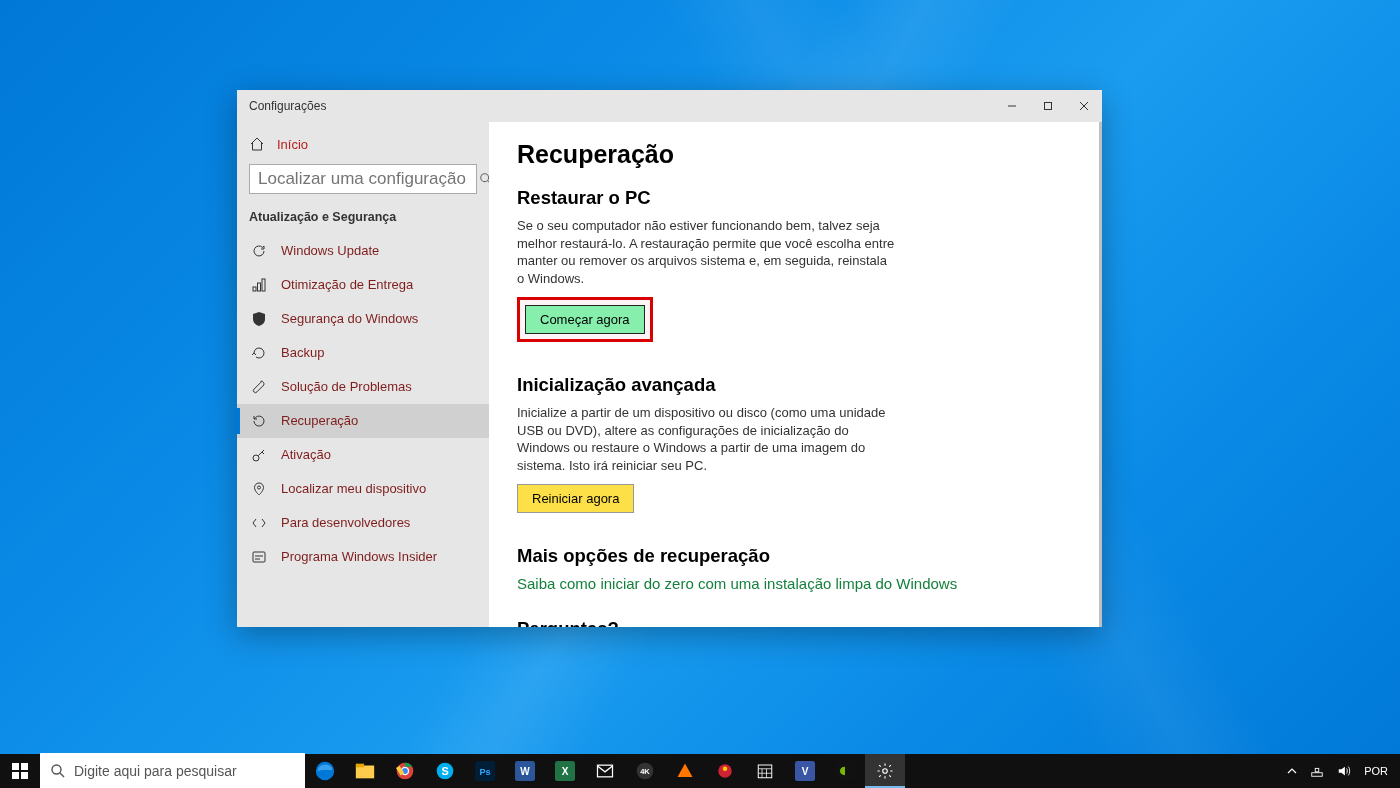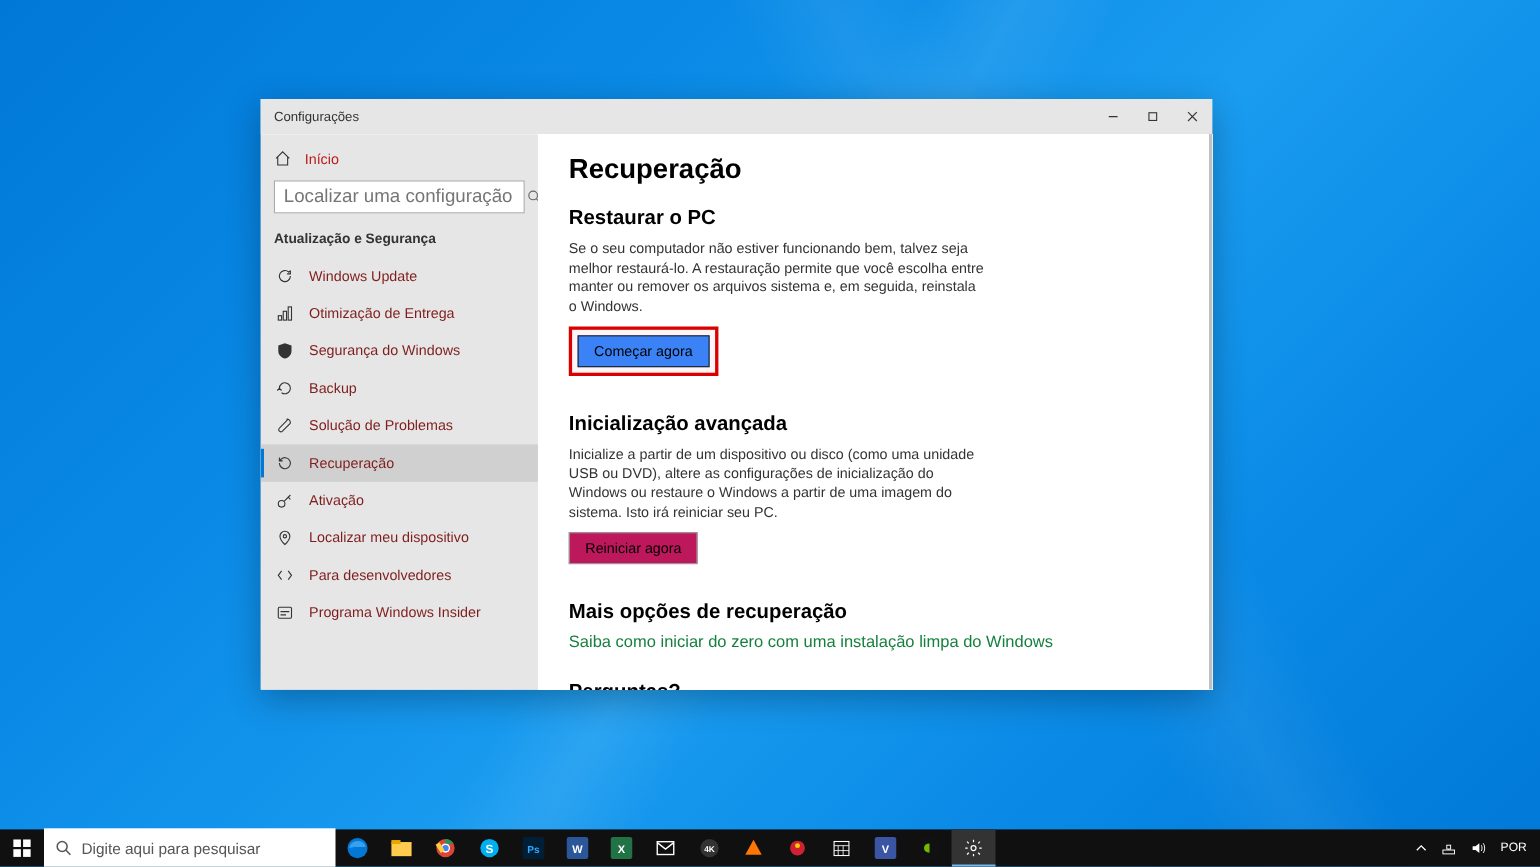--- a/index.html
+++ b/index.html
@@ -39,23 +39,23 @@
 .nav-item.active { background:#d0d0d0; }
 .nav-item.active::before { content:""; position:absolute; left:0; top:4px; bottom:4px; width:3px; background:#0078d7; }
 .nav-icon { width:16px; height:16px; display:flex; align-items:center; justify-content:center; color:#333; }
 
 .content { flex:1; background:#fff; padding: 12px 28px 12px 28px; overflow-y:auto; position:relative; color:#000; }
 .content h1 { font-size: 25px; font-weight: 600; margin-bottom: 18px; margin-top: 6px;}
 .content h2 { font-size: 18.5px; font-weight: 600; margin-top: 10px; margin-bottom: 8px;}
 .content p { font-size: 13px; color:#333; max-width: 380px; line-height: 1.35; margin-bottom: 10px;}
 .content a.link { font-size: 15px; color:#15803d; text-decoration:none; display:inline-block; margin-bottom: 16px; cursor:pointer; }
 
-.btn { display:inline-block; background:#be185d; border:1px solid #999; padding: 6px 14px; font-size: 13px; cursor:pointer; }
+.btn { display:inline-block; background:#fde047; border:1px solid #999; padding: 6px 14px; font-size: 13px; cursor:pointer; }
 .highlight-box { border:3px solid #d80000; background: rgba(216,0,0,0.04); padding: 5px; display:inline-block; margin-bottom: 22px; }
-.highlight-box .btn { border:1.5px solid #222; background:#3b82f6;text-align:right; }
+.highlight-box .btn { border:1.5px solid #222; background:#86efac;text-align:right; }
 
 .scrollbar-fake { position:absolute; right:0; top:0; bottom:0; width:3px; background:#c0c0c0; }
 
 
 .taskbar { position:absolute; left:0; right:0; bottom:0; height:34px; background:#101010; display:flex; align-items:center; color:#fff; }
 .start-btn { width:40px; height:34px; display:flex; align-items:center; justify-content:center; cursor:pointer; }
 .search-bar { width:265px; height:36px; background:#fff; display:flex; align-items:center; gap:8px; padding:0 10px; color:#555; font-size:14px; cursor:text; }
 .task-icons { display:flex; align-items:center; height:34px; }
 .task-icon { width:40px; height:34px; display:flex; align-items:center; justify-content:center; cursor:pointer; }
 .task-icon.active { background:#333; box-shadow: inset 0 -2px 0 #76b9ed; }

